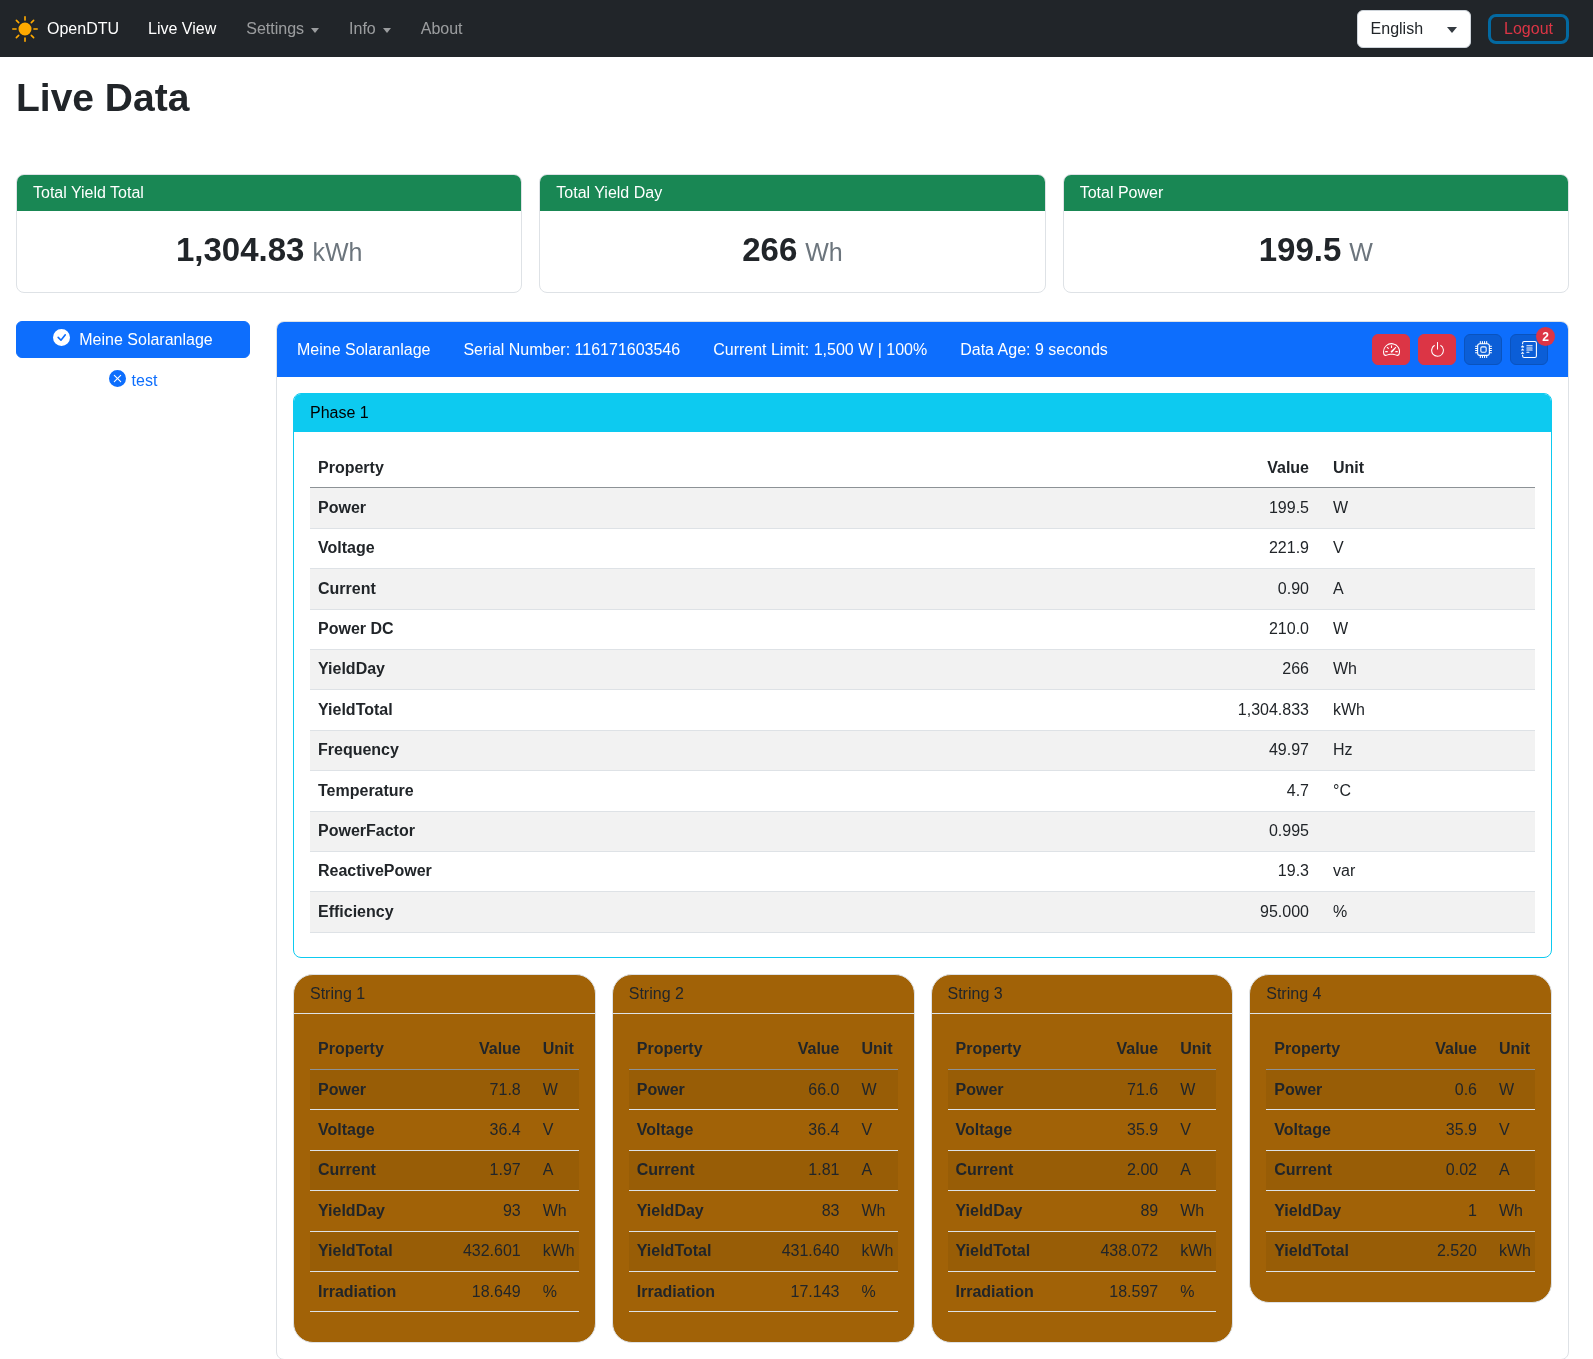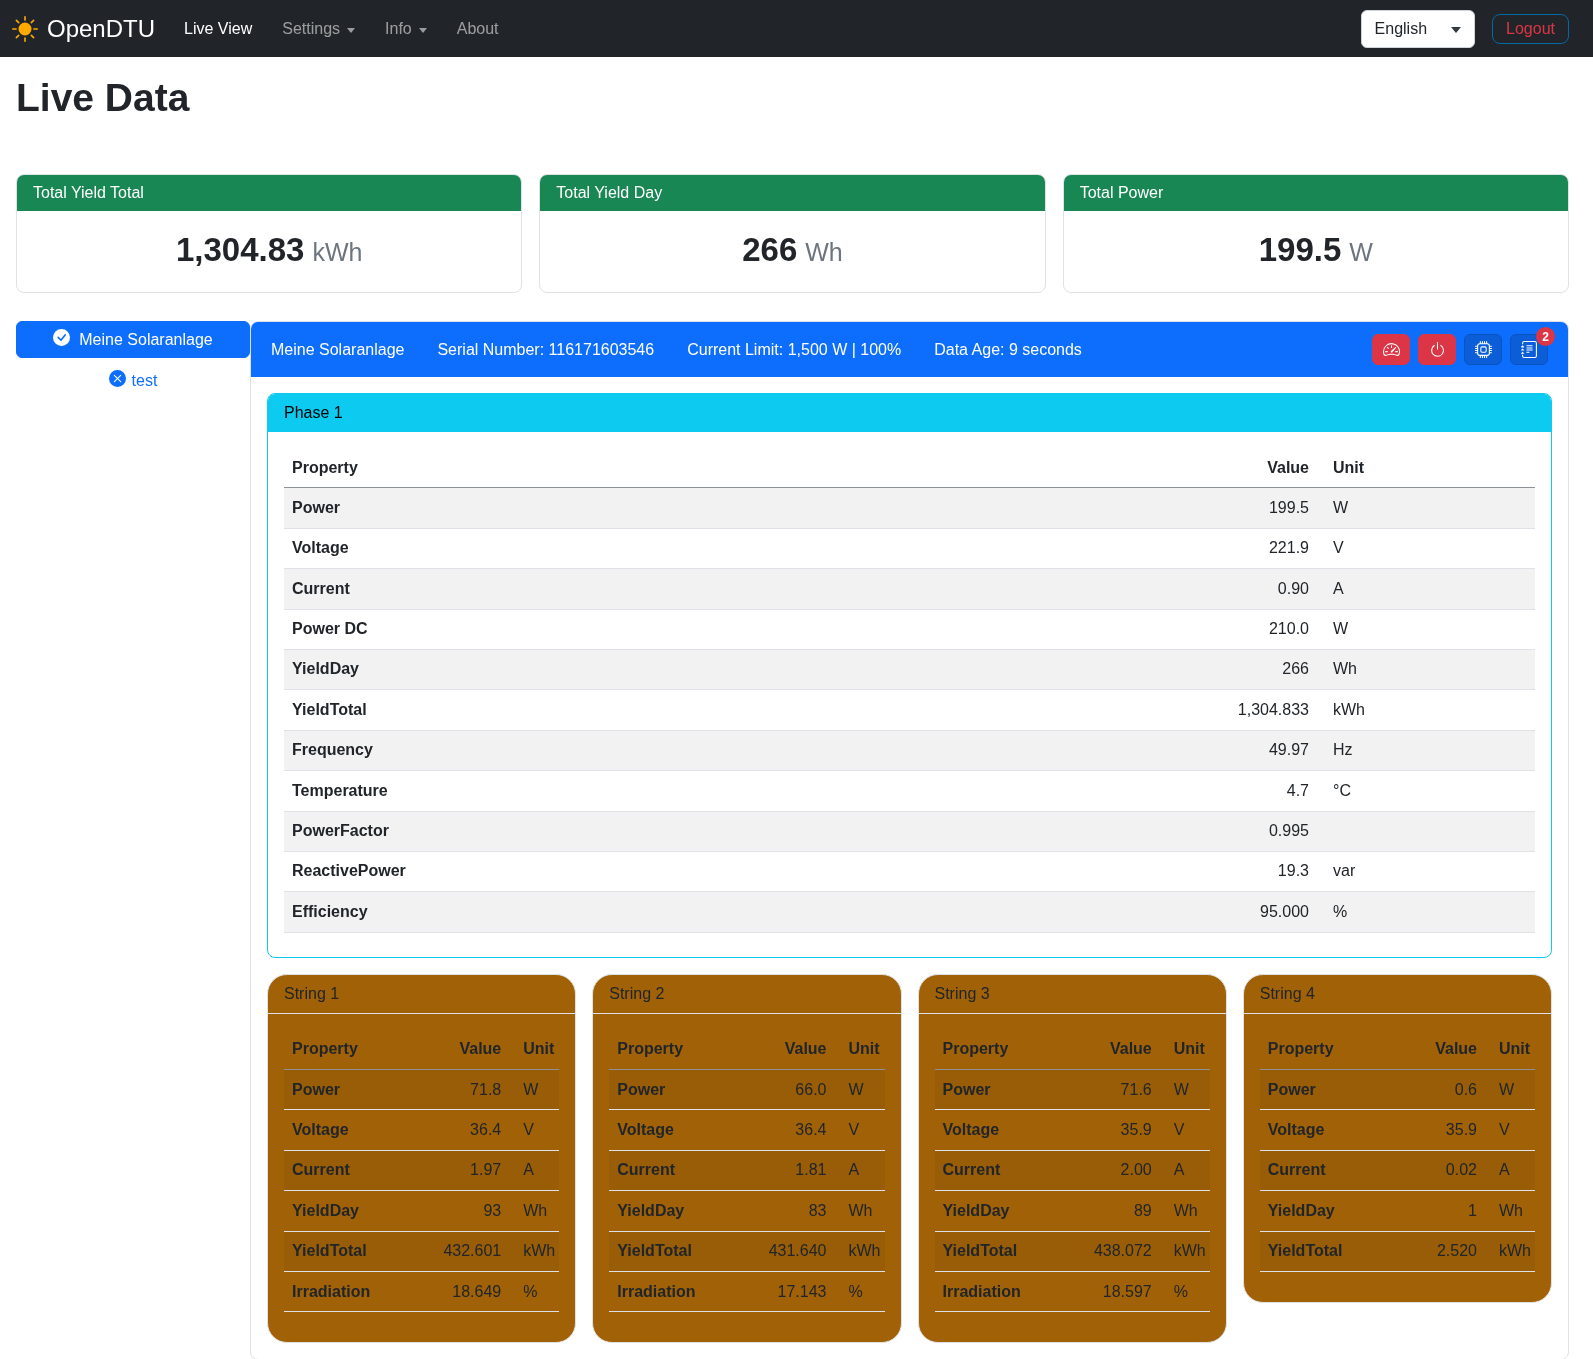--- a/index.html
+++ b/index.html
@@ -13,21 +13,21 @@
   }
 
   
   .navbar {
     background: #212529;
     height: 57px;
     display: flex;
     align-items: center;
     padding: 0 24px 0 12px;
   }
-  .brand { display: flex; align-items: center; gap: 9px; color: #fff; font-size: 24px; font-weight: 500; cursor: pointer; }
+  .brand { display: flex; align-items: center; gap: 9px; color: #fff; font-size: 16px; font-weight: 500; cursor: pointer; }
   .brand svg { display: block; }
   .nav-items { display: flex; margin-left: 14px; flex: 1; }
   .nav-item {
     padding: 8px 15px; color: rgba(255,255,255,.55); cursor: pointer;
     display: flex; align-items: center; gap: 7px;
   }
   .nav-item.active { color: #fff; }
   .caret-down {
     width: 0; height: 0; border-left: 4px solid transparent; border-right: 4px solid transparent;
     border-top: 5px solid currentColor; margin-top: 3px;
@@ -35,41 +35,41 @@
   .nav-right { display: flex; align-items: center; gap: 17px; margin-left: auto; }
   .lang-select {
     background: #fff; color: #212529; border: 1px solid #ced4da; border-radius: 6px;
     height: 38px; padding: 0 13px; display: flex; align-items: center; gap: 24px; cursor: pointer;
   }
   .lang-caret {
     width: 0; height: 0; border-left: 5px solid transparent; border-right: 5px solid transparent;
     border-top: 6px solid #343a40; margin-top: 2px;
   }
   .logout-btn {
-    background: transparent; color: #dc3545; border: 1px solid #0369a1; border-radius: 8px;
+    background: transparent; color: #dc3545; border: 3px solid #0369a1; border-radius: 8px;
     height: 30px; padding: 0 13px; display: flex; align-items: center; cursor: pointer; font-size: 16px;
   }
 
   
   .container { padding: 13px 24px 24px 16px; }
   .page-title { font-size: 39px; font-weight: 600; margin: 6px 0 20px 0; }
 
   
   .summary-row { display: flex; gap: 17px; margin-bottom: 28px; }
   .summary-card { flex: 1; border: 1px solid #dee2e6; border-radius: 8px; background: #fff; margin-top: 34px; }
   .summary-header {
     background: #198754; color: #fff; padding: 9px 16px;
     border-radius: 7px 7px 0 0; font-size: 16px;
   }
   .summary-body { text-align: center; padding: 20px 16px 23px 16px; }
   .summary-value { font-size: 33px; font-weight: 600; }
   .summary-unit { font-size: 25px; font-weight: 400; color: #6c757d; margin-left: 8px; }
 
   
-  .layout { display: flex; align-items: flex-start; }
+  .layout { display: flex; gap: 26px; align-items: flex-start; }
   .sidebar { flex: 0 0 234px; display: flex; flex-direction: column; align-items: center; gap: 12px; }
   .inv-select-btn {
     width: 100%; background: #0d6efd; border: 1px solid #0d6efd; color: #fff; border-radius: 6px;
     padding: 7px 12px; display: flex; align-items: center; justify-content: center; gap: 9px;
     font-size: 16px; cursor: pointer;
   }
   .inv-other { color: #0d6efd; display: flex; align-items: center; gap: 6px; cursor: pointer; }
 
   
   .main-card { flex: 1; border: 1px solid #dee2e6; border-radius: 8px; background: #fff; }

